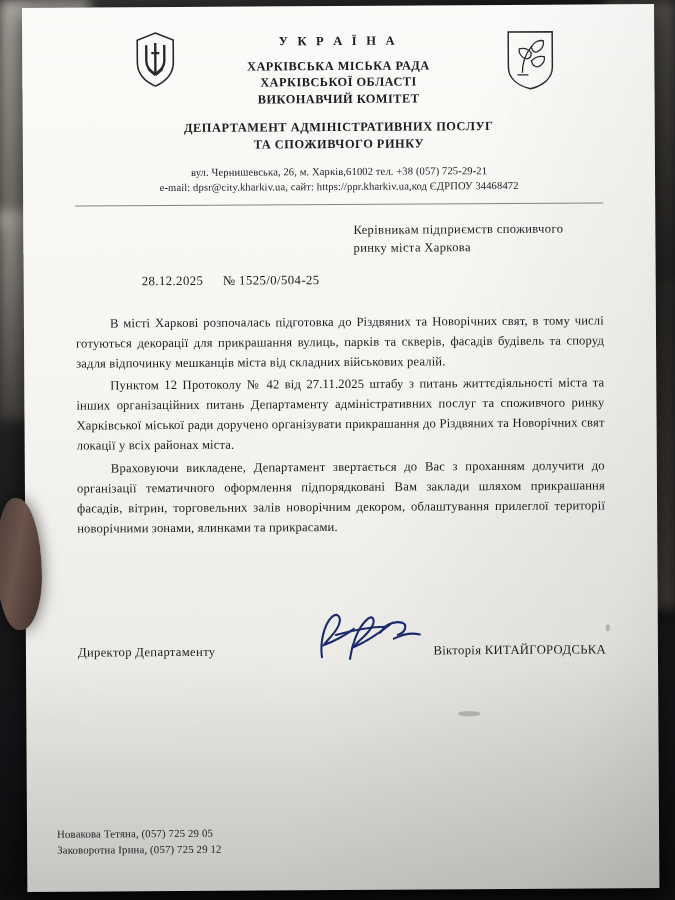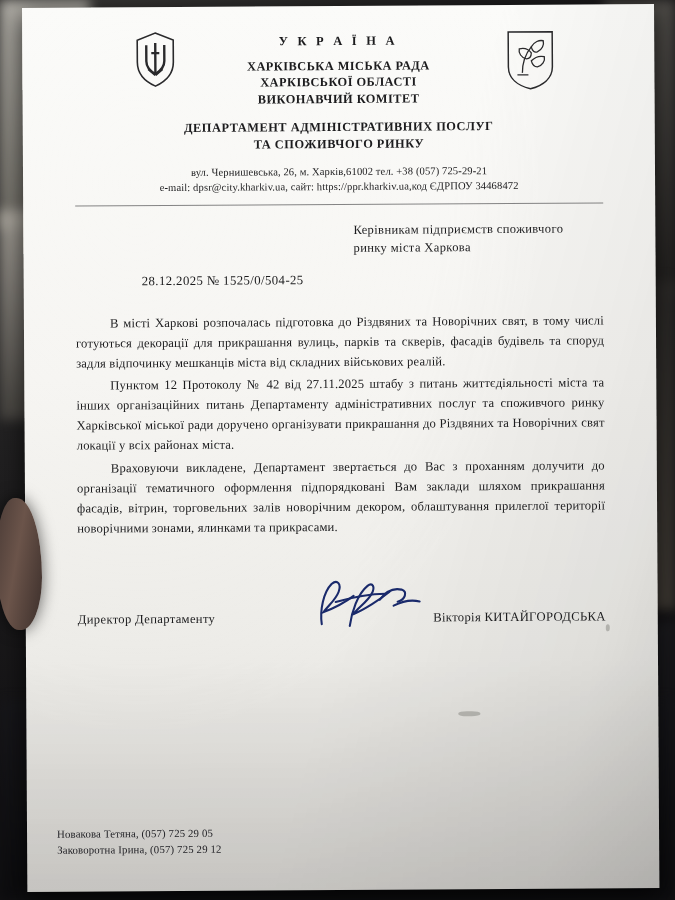--- a/index.html
+++ b/index.html
@@ -130,21 +130,21 @@
     line-height: 1.45;
     letter-spacing: .35px;
   }
 
   .refline {
     margin-top: 16px;
     margin-left: 66px;
     font-size: 12.8px;
     letter-spacing: .4px;
   }
-  .refline .num { }
+  .refline .num { margin-left: 16px; }
 
   
   .body-text {
     margin-top: 24px;
     font-size: 12.7px;
     line-height: 1.58;
     text-align: justify;
     letter-spacing: .12px;
   }
   .body-text p {
@@ -155,21 +155,21 @@
   
   .sig-row {
     position: relative;
     margin-top: 74px;
     display: flex;
     align-items: flex-end;
     justify-content: space-between;
     font-size: 12.7px;
     letter-spacing: .3px;
   }
-  .sig-title { white-space: nowrap; }
+  .sig-title { white-space: nowrap; margin-top: 33px; }
   .sig-name { white-space: nowrap; }
   .signature {
     position: absolute;
     left: 228px;
     bottom: -4px;
     width: 120px;
     height: 54px;
   }
 
   

